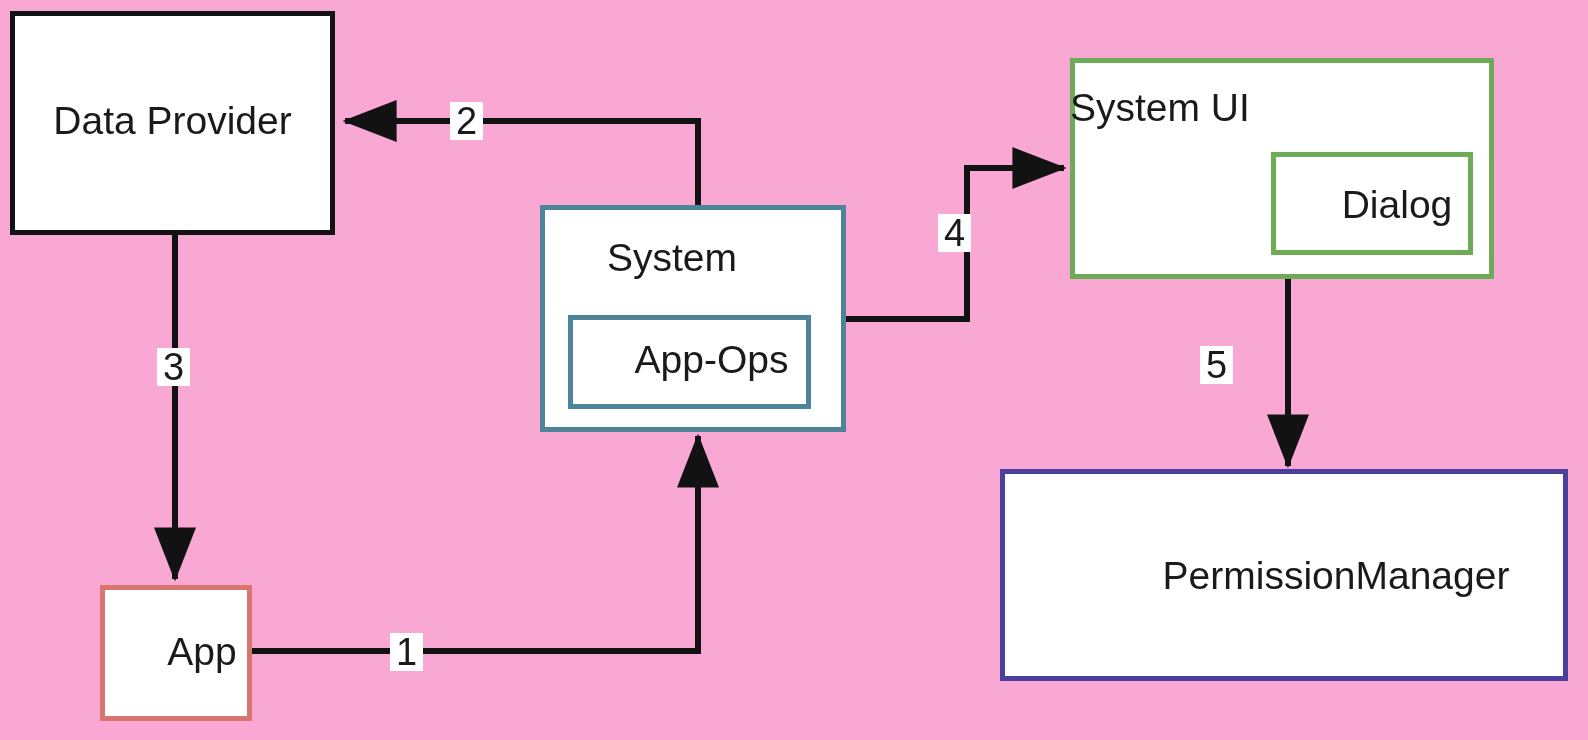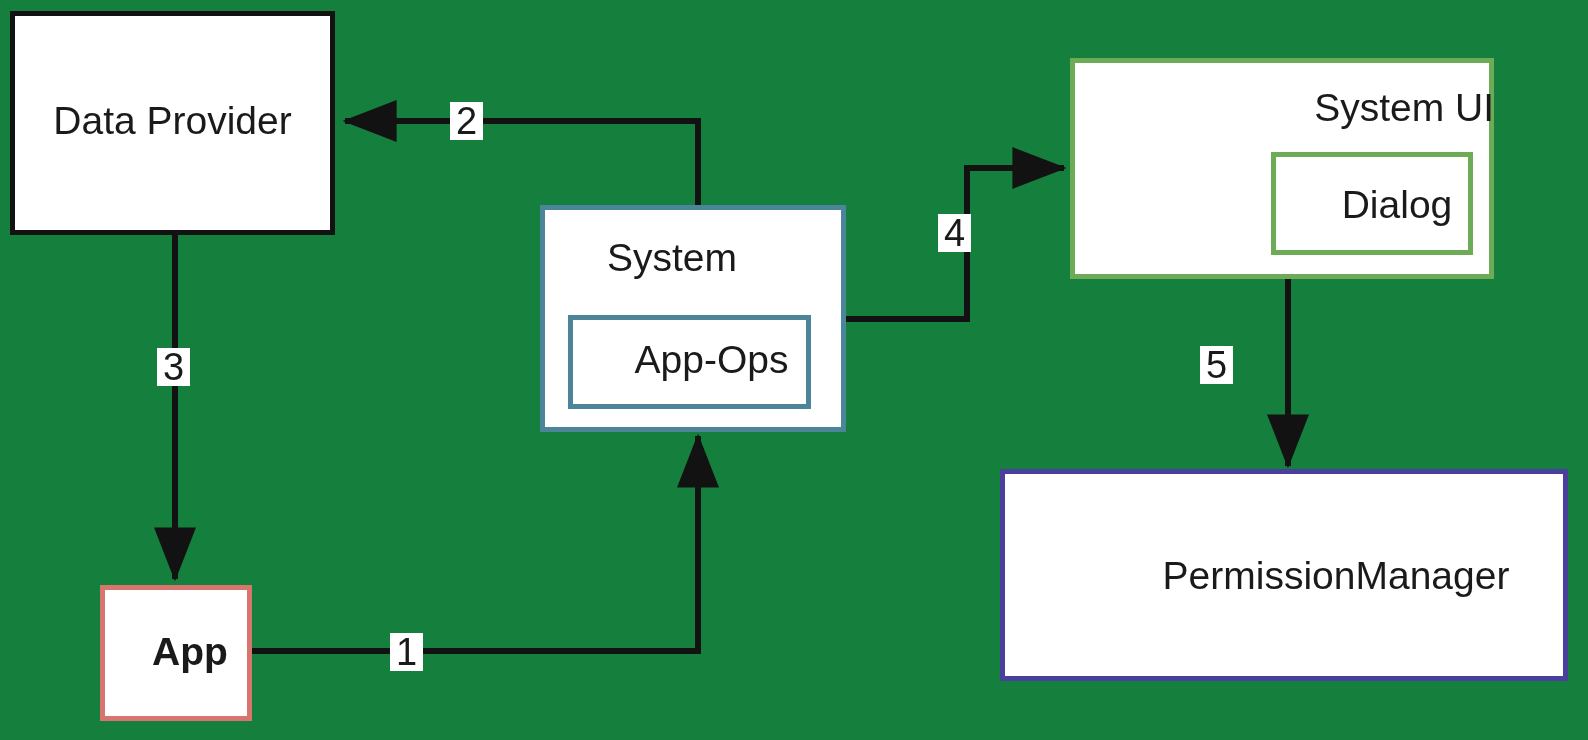--- a/index.html
+++ b/index.html
@@ -8,21 +8,21 @@
     padding: 0;
     background: #ffffff;
   }
   body {
     font-family: "Liberation Sans", sans-serif;
   }
   #diagram-canvas {
     position: relative;
     width: 1588px;
     height: 740px;
-    background: #15803d;
+    background: #f9a8d4;
     overflow: hidden;
   }
   .node-box {
     position: absolute;
     background: #ffffff;
     box-sizing: border-box;
   }
   .node-label {
     position: absolute;
     color: #1a1a1a;
@@ -57,22 +57,22 @@
   #label-data-provider {
     left: 10px; top: 101px; width: 325px;
     text-align: center; font-size: 39px;
   }
 
   #box-app {
     left: 100px; top: 585px; width: 152px; height: 136px;
     border: 5px solid #d9756f;
   }
   #label-app {
-    left: 104px; top: 632px; width: 172px;
-    text-align: center; font-size: 39px; font-weight: bold;
+    left: 116px; top: 632px; width: 172px;
+    text-align: center; font-size: 39px;
   }
 
   #box-system {
     left: 540px; top: 205px; width: 306px; height: 227px;
     border: 5px solid #4c8499;
   }
   #label-system {
     left: 540px; top: 238px; width: 264px;
     text-align: center; font-size: 39px;
   }
@@ -84,21 +84,21 @@
     left: 568px; top: 340px; width: 287px;
     text-align: center; font-size: 39px;
   }
 
   #box-system-ui {
     left: 1070px; top: 58px; width: 424px; height: 221px;
     border: 5px solid #6eab57;
   }
   #label-system-ui {
     left: 1070px; top: 88px; width: 424px;
-    text-align: right; font-size: 39px;
+    text-align: left; font-size: 39px;
   }
   #box-dialog {
     left: 1271px; top: 152px; width: 202px; height: 103px;
     border: 5px solid #6eab57;
   }
   #label-dialog {
     left: 1271px; top: 185px; width: 202px;
     text-align: center; font-size: 39px; padding-left: 25px;
   }
 

